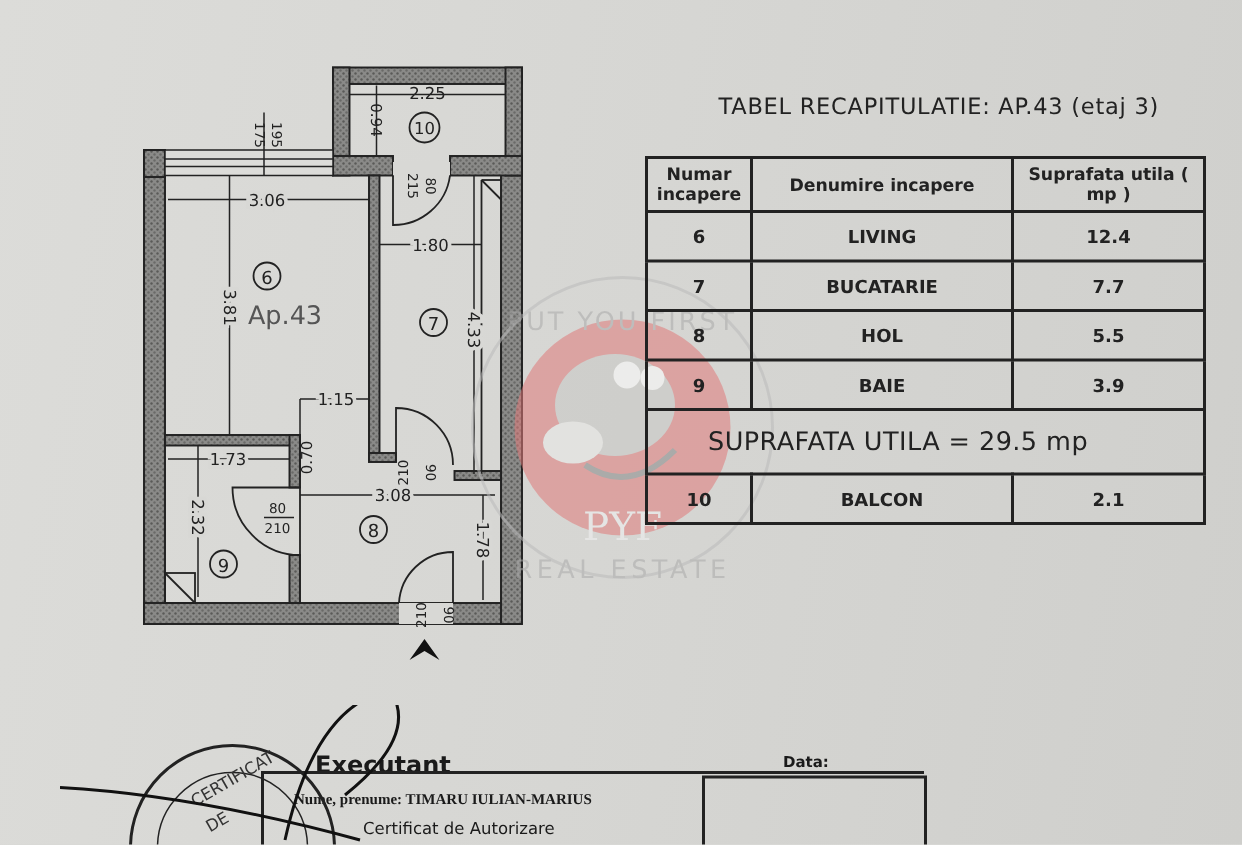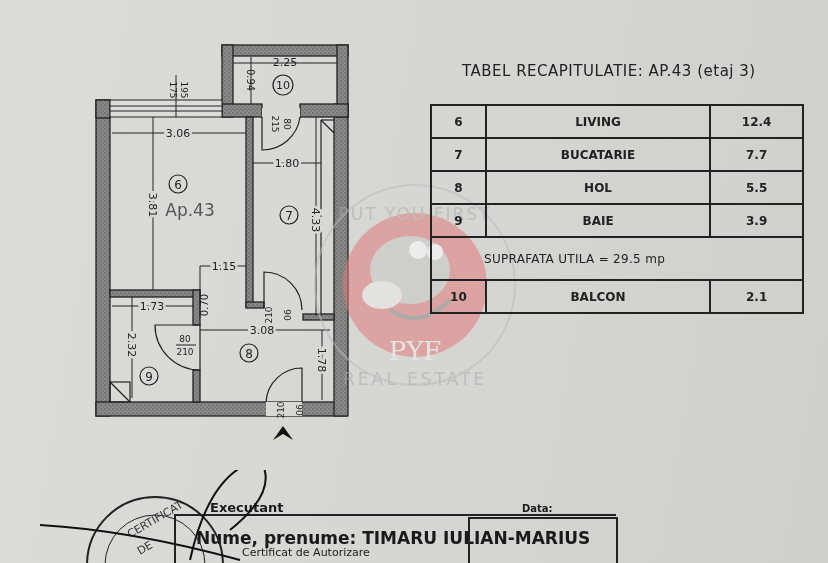--- a/index.html
+++ b/index.html
@@ -1,29 +1,29 @@
 <!DOCTYPE html>
 <html><head>
 <meta charset="utf-8">
 <style>
   html,body{margin:0;padding:0;}
   body{width:828px;height:563px;overflow:hidden;background:#d9d9d6;font-family:"DejaVu Sans",sans-serif;color:#1a1a1a;position:relative;}
   .paper{position:absolute;inset:0;background:linear-gradient(100deg,#dcdcd9 0%,#d6d6d3 50%,#cfcfcc 100%);}
   svg.plan{position:absolute;left:0;top:0;}
-  .table-title{position:absolute;left:462px;top:62px;font-size:15px;letter-spacing:0.5px;color:#222;}
+  .table-title{position:absolute;left:479px;top:62px;font-size:15px;letter-spacing:0.5px;color:#222;}
   table.recap{position:absolute;left:430px;top:104px;width:374px;border-collapse:collapse;font-size:12px;font-weight:bold;color:#222;}
   table.recap td{border:2px solid #222;text-align:center;padding:0;}
   table.recap .hdr td{height:34px;font-size:11.5px;line-height:13px;}
   table.recap .row td{height:31px;}
-  table.recap .sum td{height:41px;font-weight:normal;font-size:12px;text-align:left;padding-left:52px;letter-spacing:0.3px;}
+  table.recap .sum td{height:41px;font-weight:normal;font-size:17px;text-align:left;padding-left:40px;letter-spacing:0.3px;}
   .c1{width:68px;}.c2{width:172px;}
   .wm{position:absolute;left:310px;top:180px;width:210px;height:210px;opacity:0.55;pointer-events:none;}
-  .exec-label{position:absolute;left:210px;top:500px;font-size:13px;font-weight:bold;}
+  .exec-label{position:absolute;left:210px;top:500px;font-size:16px;font-weight:bold;}
   .exec-box{position:absolute;left:174px;top:514px;width:440px;height:60px;border-top:2px solid #222;border-left:2px solid #222;}
-  .exec-name{position:absolute;left:196px;top:528px;font-size:17px;font-weight:bold;}
+  .exec-name{position:absolute;left:196px;top:528px;font-size:10px;font-weight:bold;font-family:Liberation Serif, serif;}
   .exec-cert{position:absolute;left:242px;top:546px;font-size:11px;text-align:right;}
   .date-label{position:absolute;left:522px;top:503px;font-size:10px;font-weight:bold;}
   .date-box{position:absolute;left:468px;top:517px;width:146px;height:60px;border:2px solid #222;}
   .stamp{position:absolute;left:40px;top:470px;pointer-events:none;}
 </style>
 </head>
 <body>
 
 <div class="paper"></div>
 
@@ -152,20 +152,25 @@
     <circle cx="125" cy="72" r="8" fill="#fff"></circle>
   <path d="M80 130 Q110 150 140 120" fill="none" stroke="#888" stroke-width="4"></path>
   <text x="105" y="180" text-anchor="middle" font-family="DejaVu Serif, serif" font-size="26" fill="#f2f2f2">PYF</text>
   <text x="105" y="40" text-anchor="middle" font-size="17" fill="#aaa" letter-spacing="2">PUT YOU FIRST</text>
   <text x="105" y="205" text-anchor="middle" font-size="17" fill="#aaa" letter-spacing="3">REAL ESTATE</text>
 </svg>
 
 <div class="table-title">TABEL RECAPITULATIE: AP.43 (etaj 3)</div>
 <table class="recap">
   <tbody>
+      <tr class="hdr">
+    <td class="c1">Numar incapere</td>
+    <td class="c2">Denumire incapere</td>
+    <td>Suprafata utila ( mp )</td>
+  </tr>
   <tr class="row">
     <td>6</td>
     <td>LIVING</td>
     <td>12.4</td>
   </tr>
   <tr class="row">
     <td>7</td>
     <td>BUCATARIE</td>
     <td>7.7</td>
   </tr>

